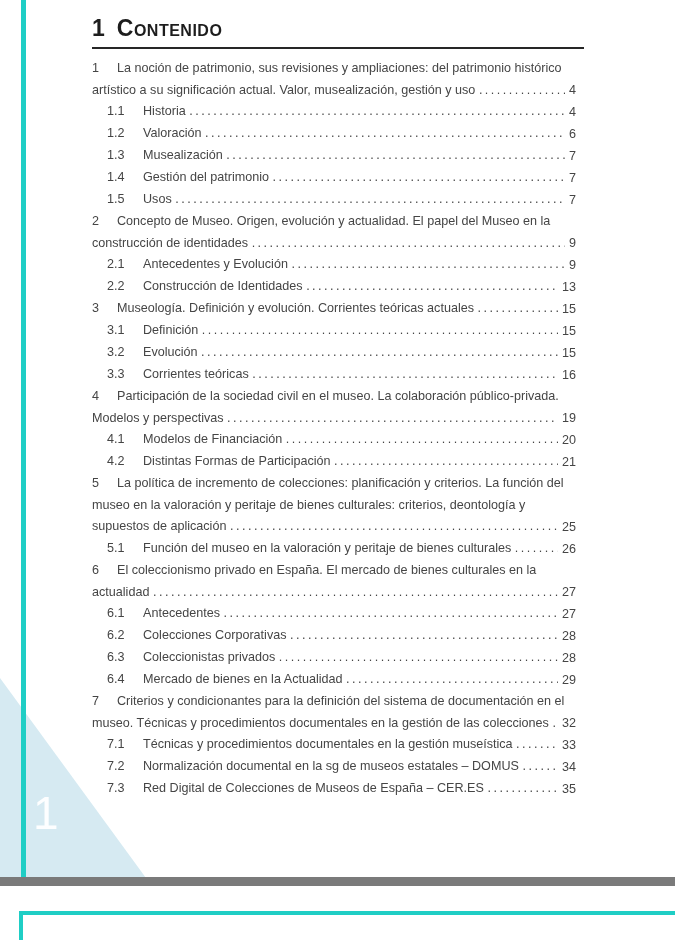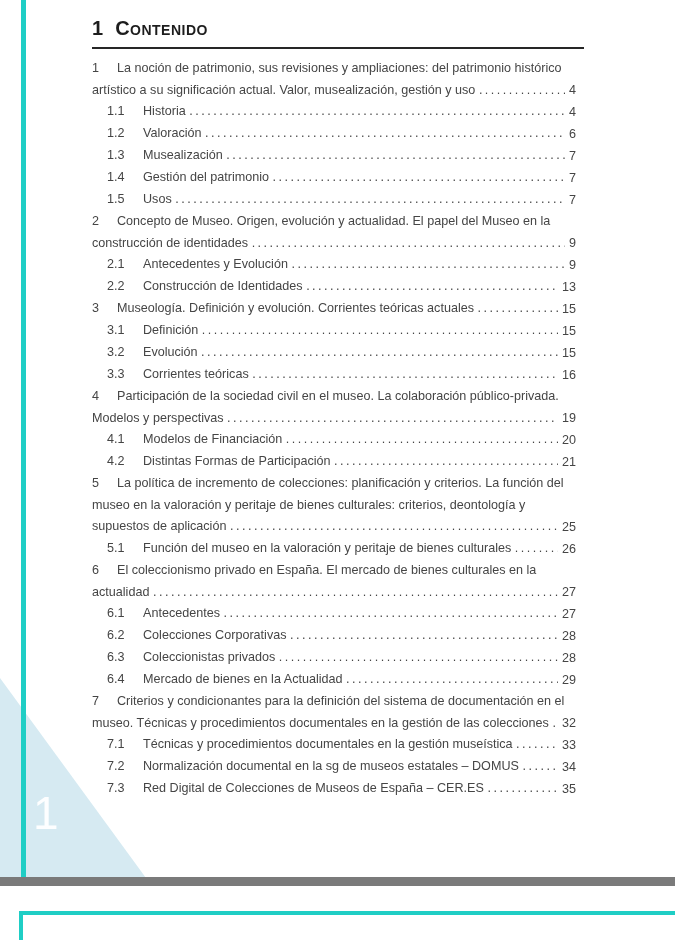--- a/index.html
+++ b/index.html
@@ -23,21 +23,21 @@
   .big-page-num{position:absolute;left:33px;top:790px;font-size:46px;line-height:1;
     color:rgba(255,255,255,.95);z-index:2;font-weight:400;}
   
   .footer-bar{position:absolute;left:0;top:877px;width:675px;height:9px;background:var(--gray);z-index:4;}
   
   .next-frame{position:absolute;left:19px;top:911px;width:700px;height:80px;background:#fff;
     border-top:4px solid var(--teal);border-left:4px solid var(--teal);z-index:4;}
 
   
   .content{position:absolute;left:92px;top:15px;width:484px;z-index:2;}
-  .heading{color:var(--heading);font-weight:bold;font-size:20px;line-height:26px;
+  .heading{color:var(--heading);font-weight:bold;font-size:23px;line-height:26px;
     border-bottom:2px solid #262626;width:492px;padding-bottom:6px;}
   .heading .h-num{margin-right:12px;}
   .heading .h-title{font-variant:small-caps;letter-spacing:.5px;}
 
   .toc-list{margin-top:9px;font-size:12.6px;line-height:21.5px;color:var(--text);}
   .toc-row{position:relative;overflow:hidden;}
   .toc-row.l1 .toc-num{display:inline-block;width:25px;}
   .toc-row.l2{padding-left:15px;}
   .toc-row.l2 .toc-num{display:inline-block;width:36px;}
   .dots{letter-spacing:-.5px;color:var(--text);}

